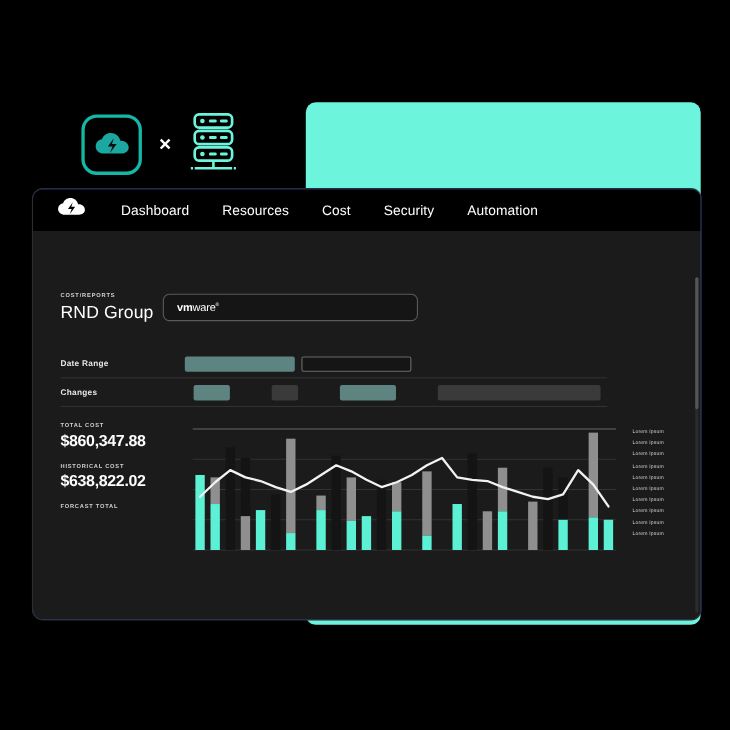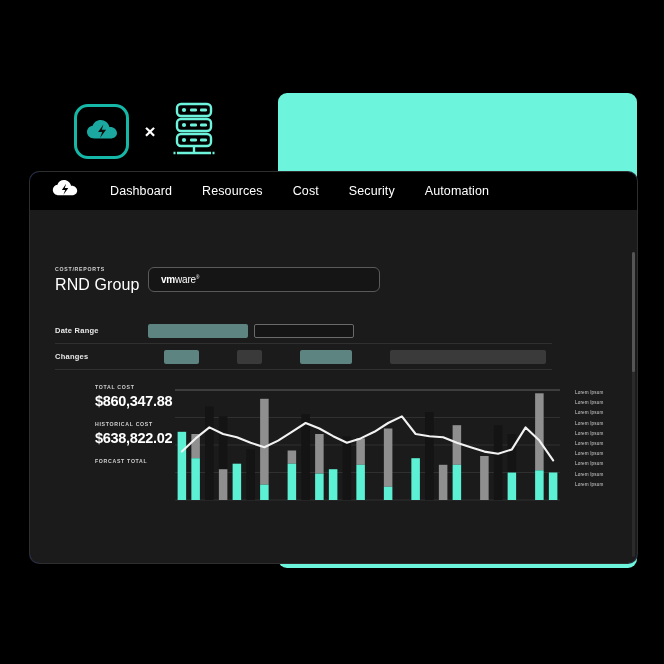--- a/index.html
+++ b/index.html
@@ -152,21 +152,21 @@
     position: absolute;
     left: 25px;
     width: 497px;
     display: flex;
     align-items: center;
     box-sizing: border-box;
   }
   .filter-row.r1 { top: 108px; height: 26px; border-bottom: 1px solid #303030; }
   .filter-row.r2 { top: 134px; height: 26px; border-bottom: 1px solid #303030; gap: 32px; }
   .filter-label {
-    width: 93px;
+    width: 113px;
     font-size: 7.5px;
     font-weight: 700;
     color: #e8e8e8;
     letter-spacing: 0.25px;
   }
   .chip {
     height: 14px;
     border-radius: 2px;
     margin-right: 6px;
   }
@@ -174,21 +174,20 @@
   .chip.dark   { background: #3a3a3a; }
   .chip.hollow { background: #151515; border: 1px solid #6a6a6a; box-sizing: border-box; }
   .chip.stripe { background: #3a3a3a; }
 
   
   .stats {
     position: absolute;
     left: 25px;
     top: 174px;
     width: 115px;
-    margin-left: 40px;
   }
   .stat-label {
     font-size: 5.2px;
     font-weight: 700;
     letter-spacing: 0.7px;
     color: #d0d0d0;
     margin-bottom: 3px;
   }
   .stat-value {
     font-size: 14.5px;

